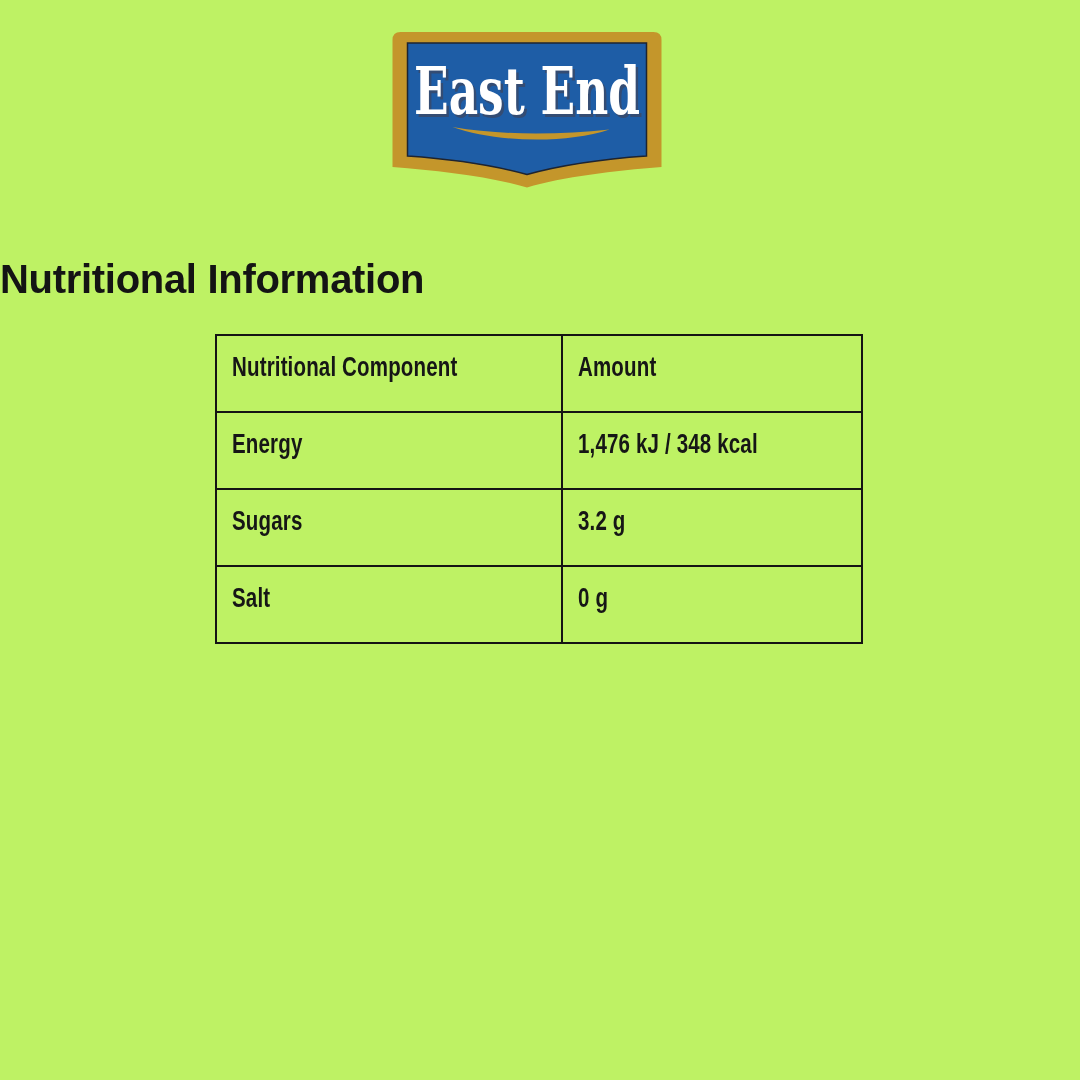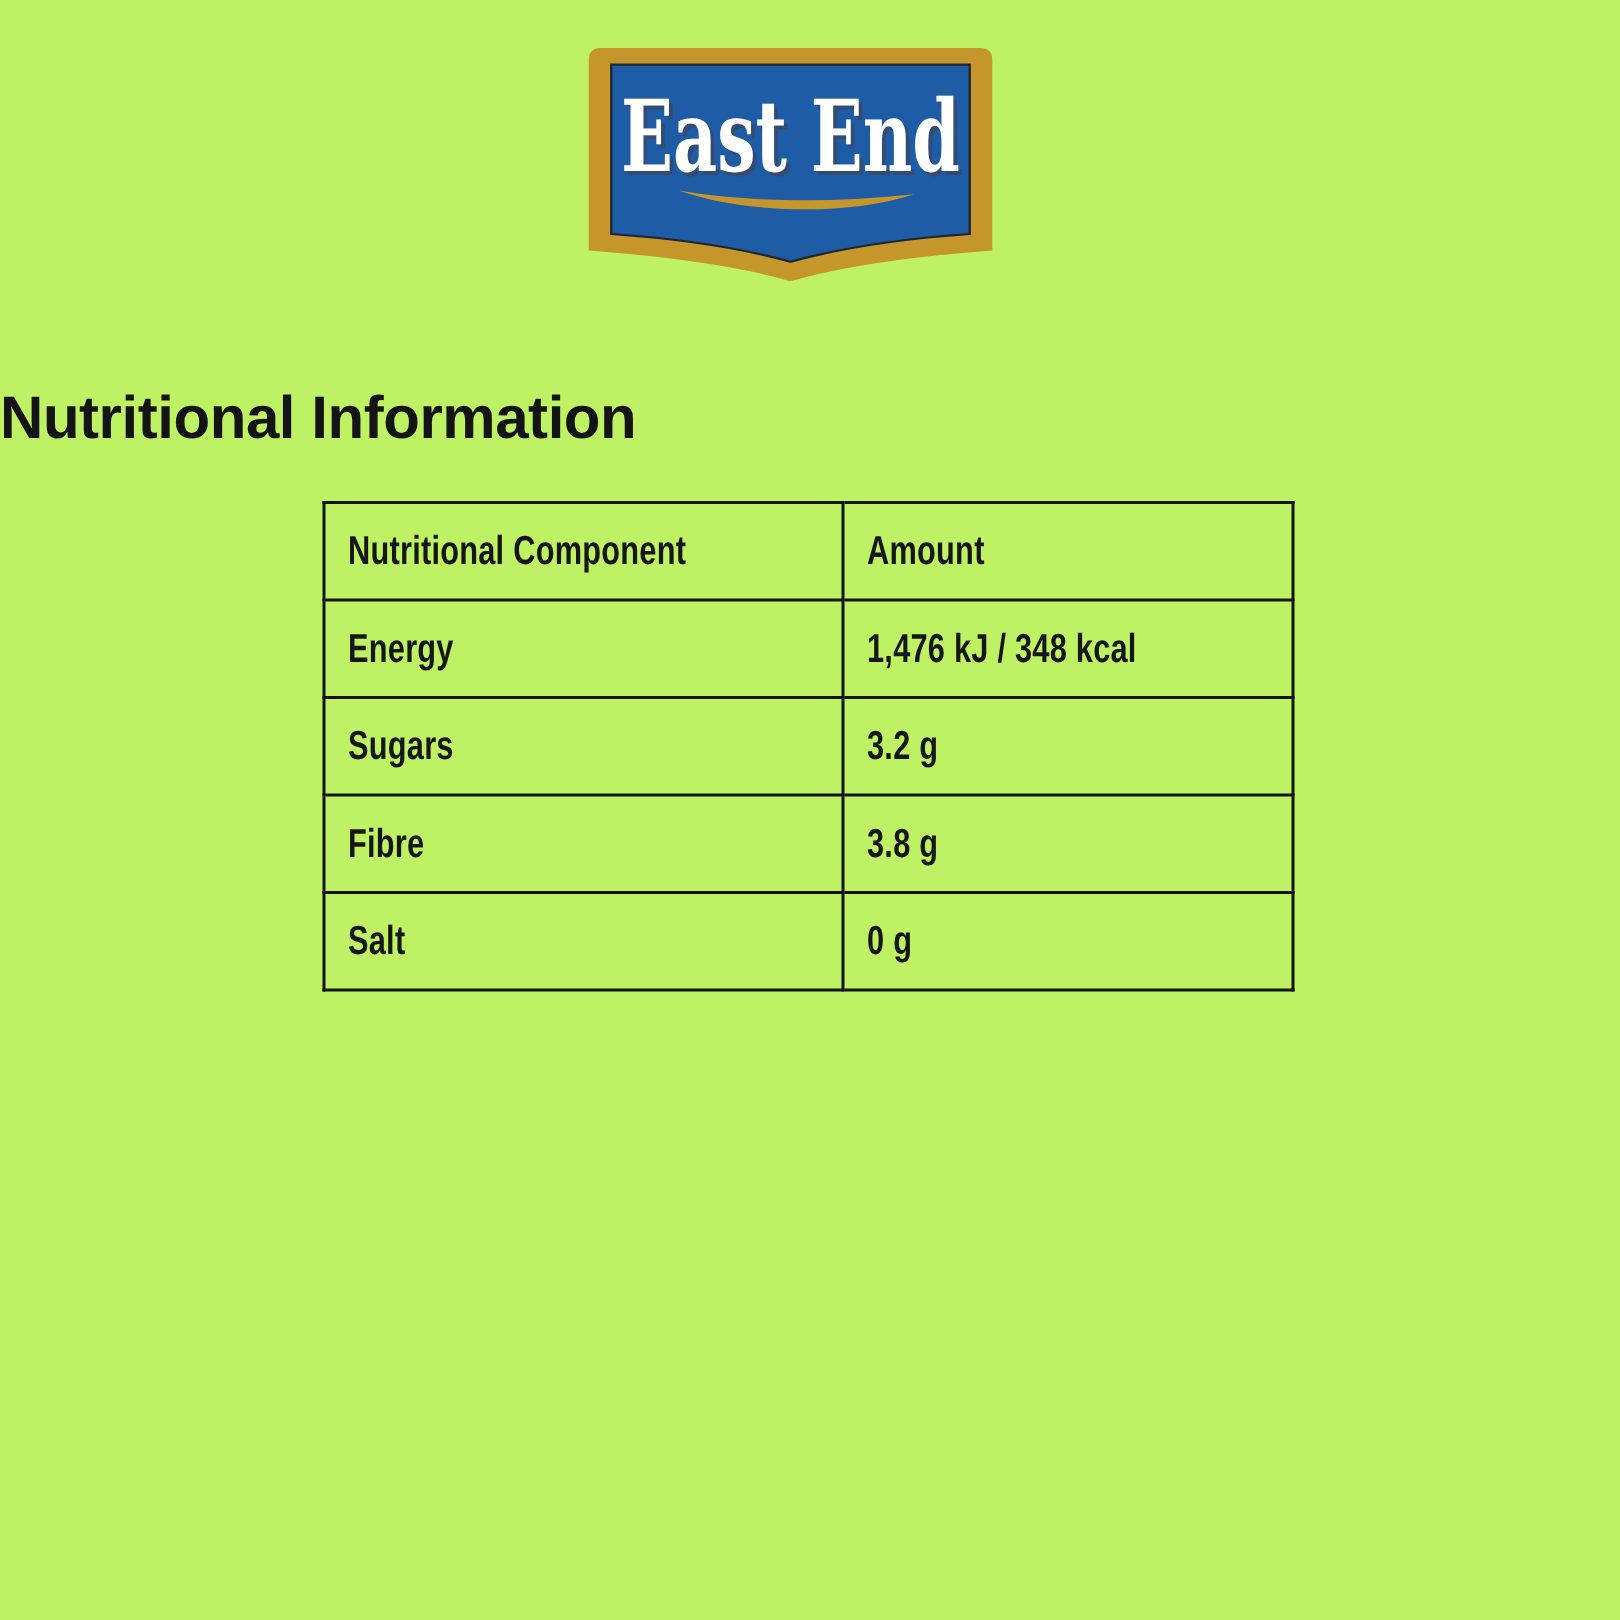--- a/index.html
+++ b/index.html
@@ -51,21 +51,21 @@
     position: absolute;
     left: 215px;
     top: 334px;
     width: 648px;
     border-collapse: collapse;
     table-layout: fixed;
   }
   .nutri th, .nutri td {
     border: 2px solid #141414;
     height: 63px;
-    padding: 0 6px 0 15px;
+    padding: 0 6px 12px 15px;
     text-align: left;
     vertical-align: middle;
     overflow: hidden;
   }
   .nutri th:first-child, .nutri td:first-child { width: 323px; }
   .ct {
     display: inline-block;
     font-size: 27px;
     font-weight: 700;
     white-space: nowrap;
@@ -123,28 +123,20 @@
 
   <tr>
     <td>
       <span class="ct">Sugars</span>
     </td>
     <td>
       <span class="ct">3.2 g</span>
     </td>
   </tr>
 
-  <tr>
-    <td>
-      <span class="ct">Fibre</span>
-    </td>
-    <td>
-      <span class="ct">3.8 g</span>
-    </td>
-  </tr>
 
 
   <tr>
     <td>
       <span class="ct">Salt</span>
     </td>
     <td>
       <span class="ct">0 g</span>
     </td>
   </tr>

